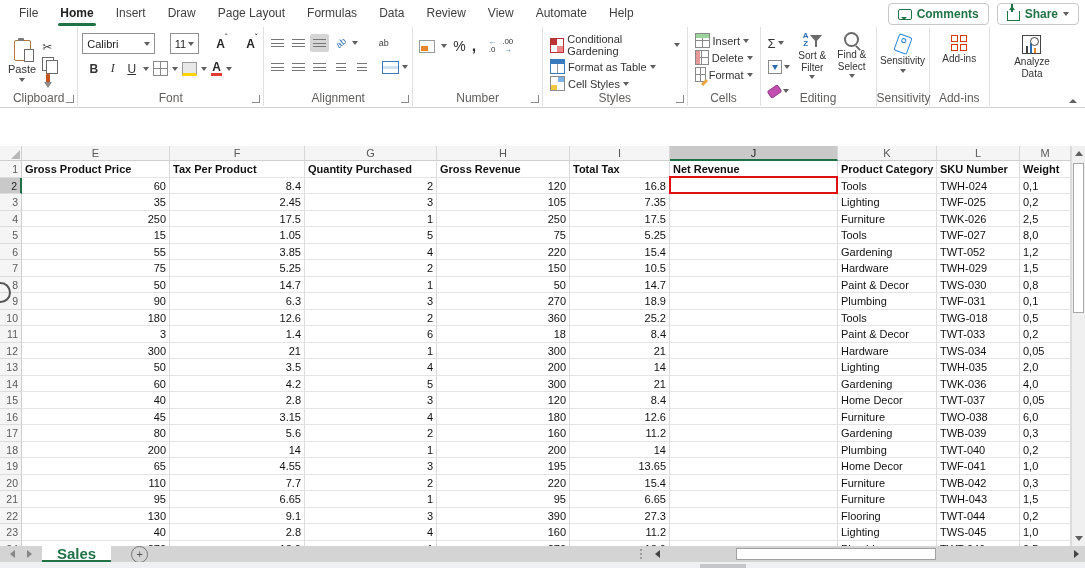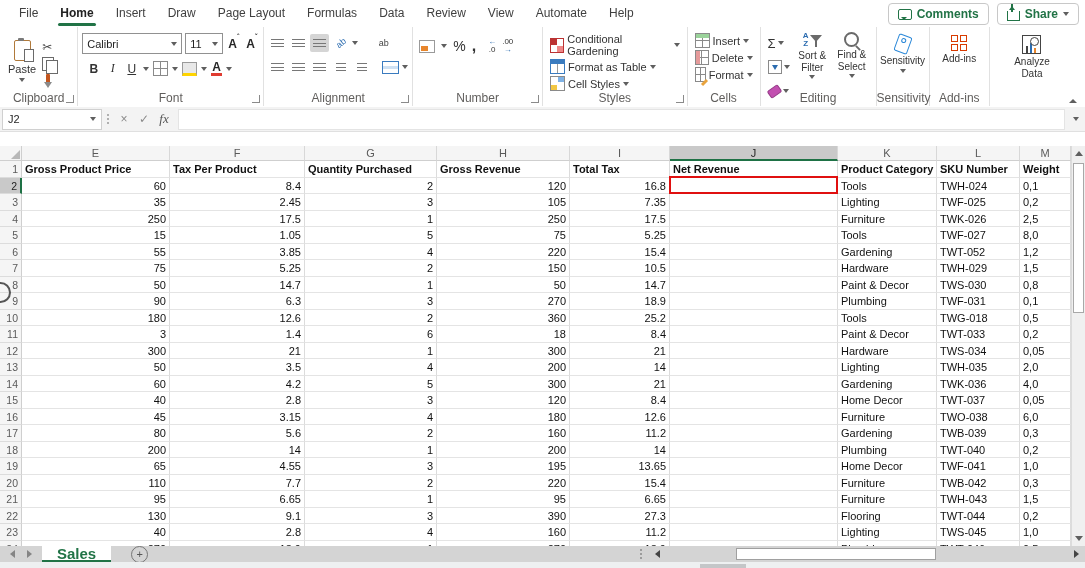--- a/index.html
+++ b/index.html
@@ -210,21 +210,21 @@
           <span style="font-size:12px;color:#444">✂</span>
           <span class="copyic"></span>
           <span class="brush"></span>
         </div>
       </div>
       <span class="glabel">Clipboard</span>
       <span class="launch"></span>
     </div>
 
     <div class="group" style="width:186px">
-      <div class="row" style="gap:3px;margin-top:3px">
+      <div class="row" style="gap:15px;margin-top:3px">
         <div class="selbox2" style="width:96px">
           <span>Calibri</span>
           <span class="chev"></span>
         </div>
         <div class="selbox2" style="width:30px">
           <span>11</span>
           <span class="chev"></span>
         </div>
         <span class="fgA"><span>A</span><sup>ˆ</sup></span>
         <span class="fgA"><span>A</span><sup>ˇ</sup></span>
@@ -405,36 +405,20 @@
 
     <div class="group" style="width:96px;border-right:none">
       <div class="bigbtn" style="margin-top:3px;width:56px;margin-left:6px">
         <span class="anic"></span>
         <span style="font-size:10px">Analyze Data</span>
       </div>
       <span class="collapse"></span>
     </div>
   </div>
 
-  <div class="fbar">
-    <div class="namebox">
-      <span>J2</span>
-      <span class="chev"></span>
-    </div>
-    <span class="vdots">
-        <i></i>
-        <i></i>
-        <i></i>
-      </span>
-    <span class="fxb">×</span>
-    <span class="fxb">✓</span>
-    <span class="fxb fxit">fx</span>
-    <div class="finput"></div>
-    <span class="chev fexp"></span>
-  </div>
 
   <div class="gridwrap">
     <div class="chead" id="colheads">
       <div class="corner"></div>
     <div class="ch c0">E</div>
         <div class="ch c1">F</div>
         <div class="ch c2">G</div>
         <div class="ch c3">H</div>
         <div class="ch c4">I</div>
         <div class="ch c5 sel">J</div>

